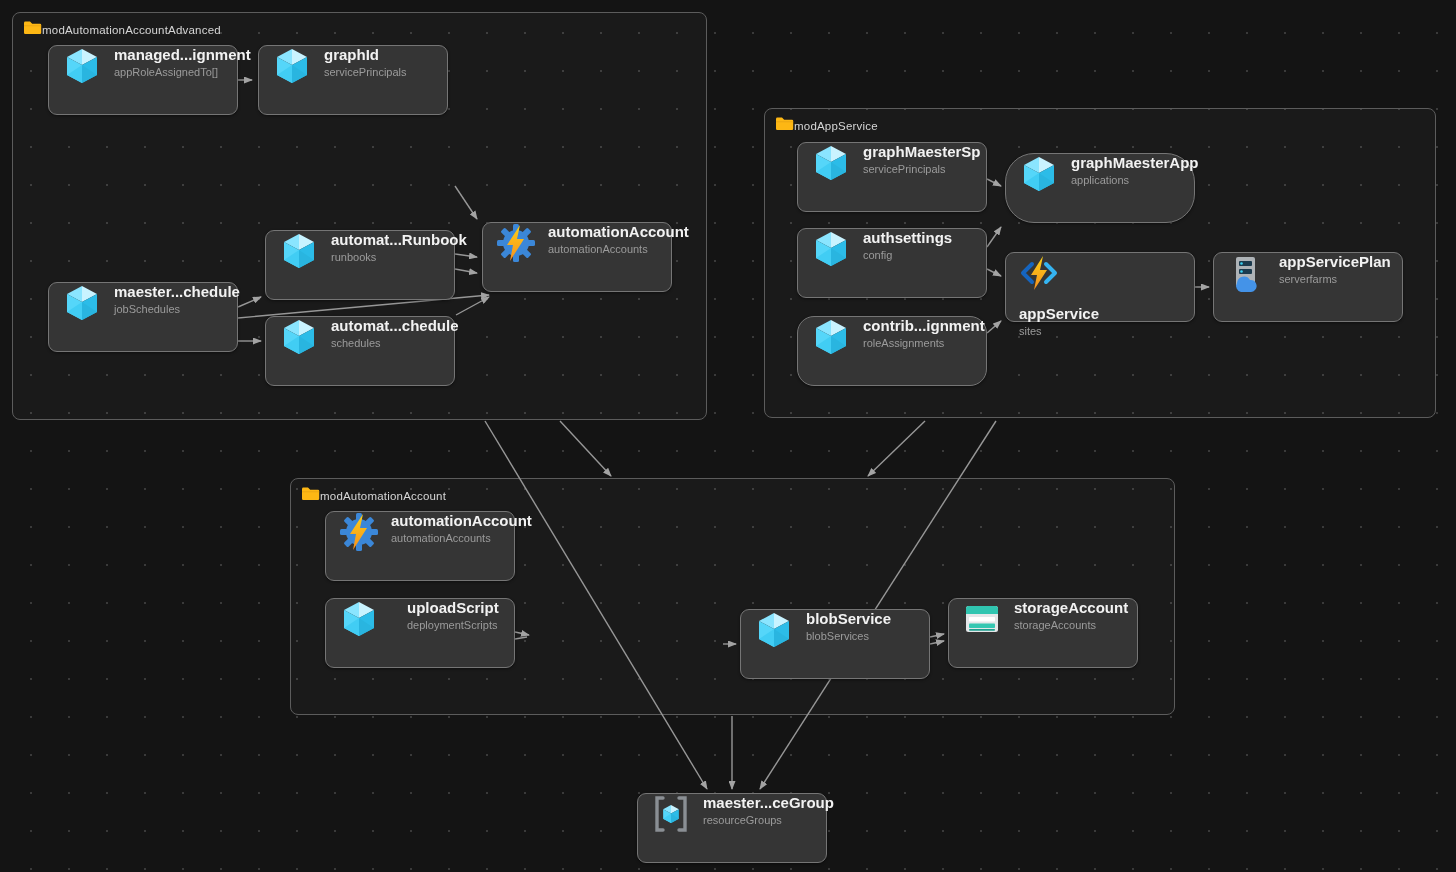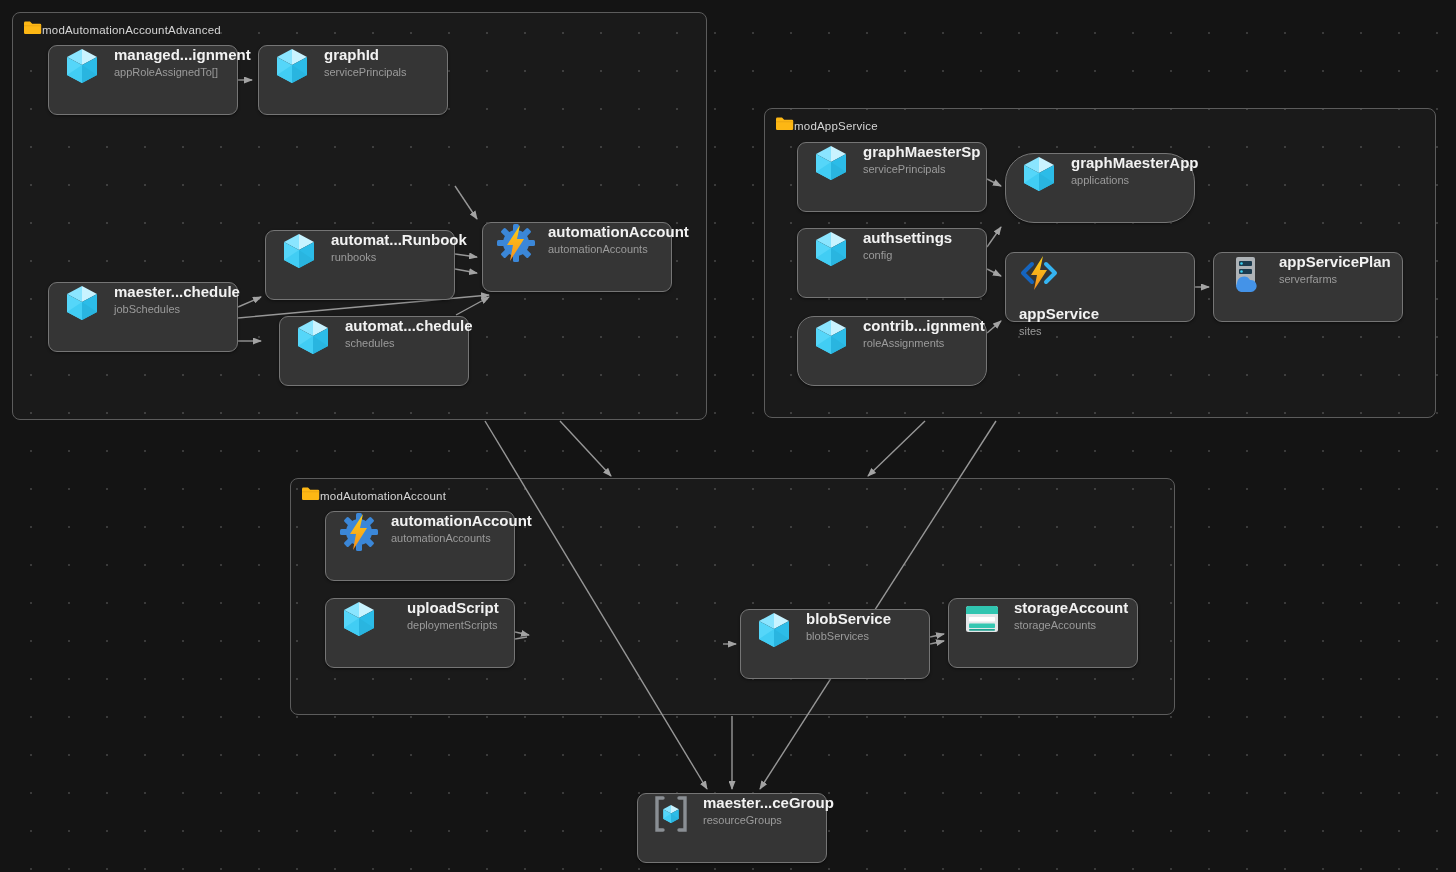--- a/index.html
+++ b/index.html
@@ -172,21 +172,21 @@
       <polygon points="35,11 35,29 20,37 20,19" fill="#2cbce8"></polygon>
       <polygon points="5,29 20,19 20,37" fill="#41cdf4"></polygon>
       <polygon points="35,29 20,19 20,37" fill="#29b5e0"></polygon>
     </svg>
       </span>
       <span class="node-text">
         <span class="node-title">maester...chedule</span>
         <span class="node-sub">jobSchedules</span>
       </span>
     </div>
-    <div class="node" style="left: 265px; top: 316px; margin-left: 14px;">
+    <div class="node" style="left: 265px; top: 316px;">
       <span class="node-icon">
         <svg width="40" height="40" viewBox="0 0 40 40">
       <polygon points="20,3 5,11 20,19" fill="#8ae5ff"></polygon>
       <polygon points="20,3 35,11 20,19" fill="#c9f3ff"></polygon>
       <polygon points="5,11 5,29 20,37 20,19" fill="#55d6f9"></polygon>
       <polygon points="35,11 35,29 20,37 20,19" fill="#2cbce8"></polygon>
       <polygon points="5,29 20,19 20,37" fill="#41cdf4"></polygon>
       <polygon points="35,29 20,19 20,37" fill="#29b5e0"></polygon>
     </svg>
       </span>

